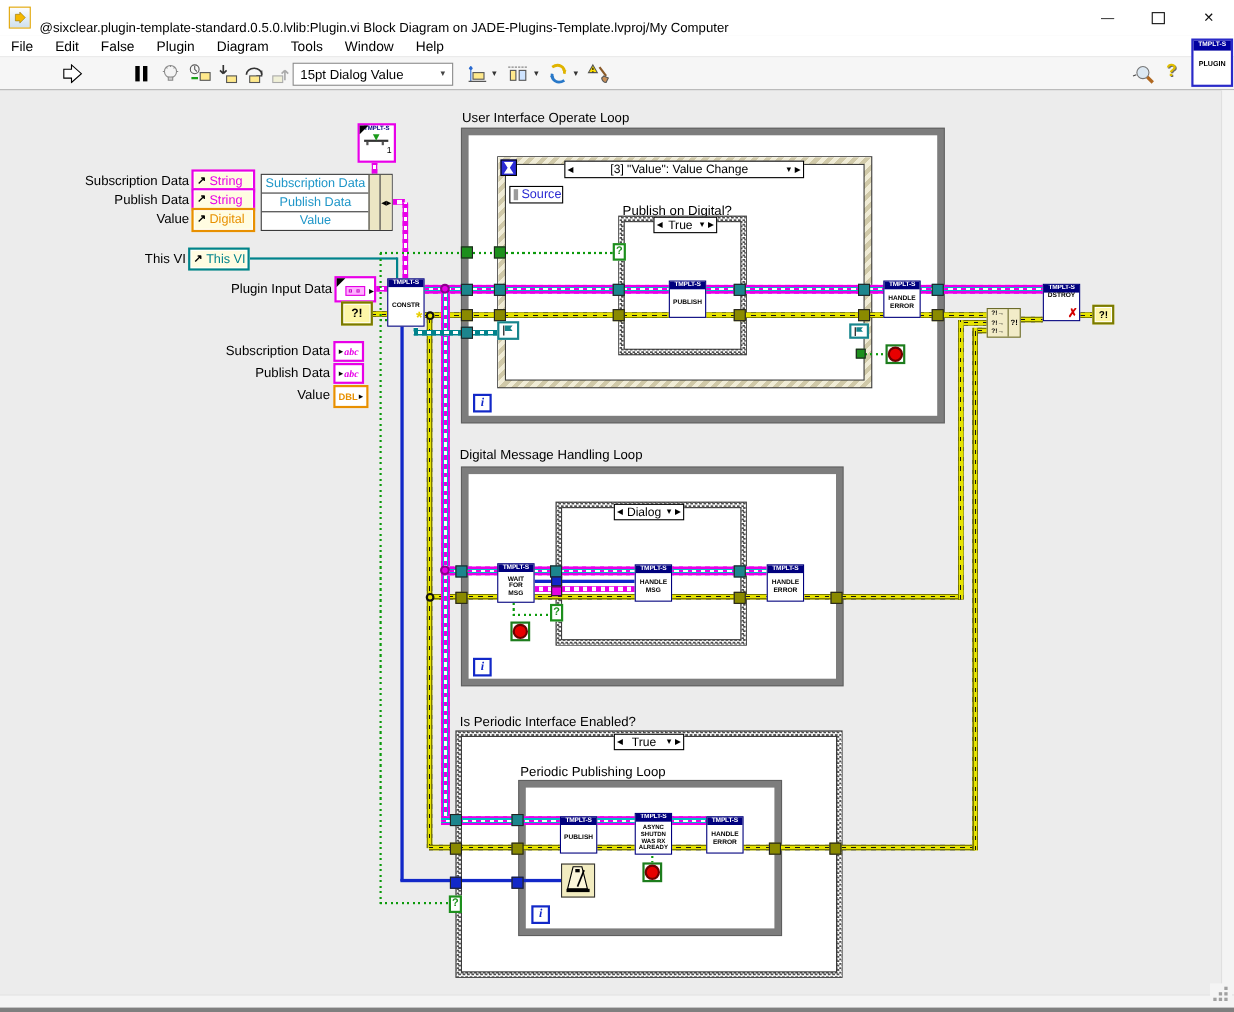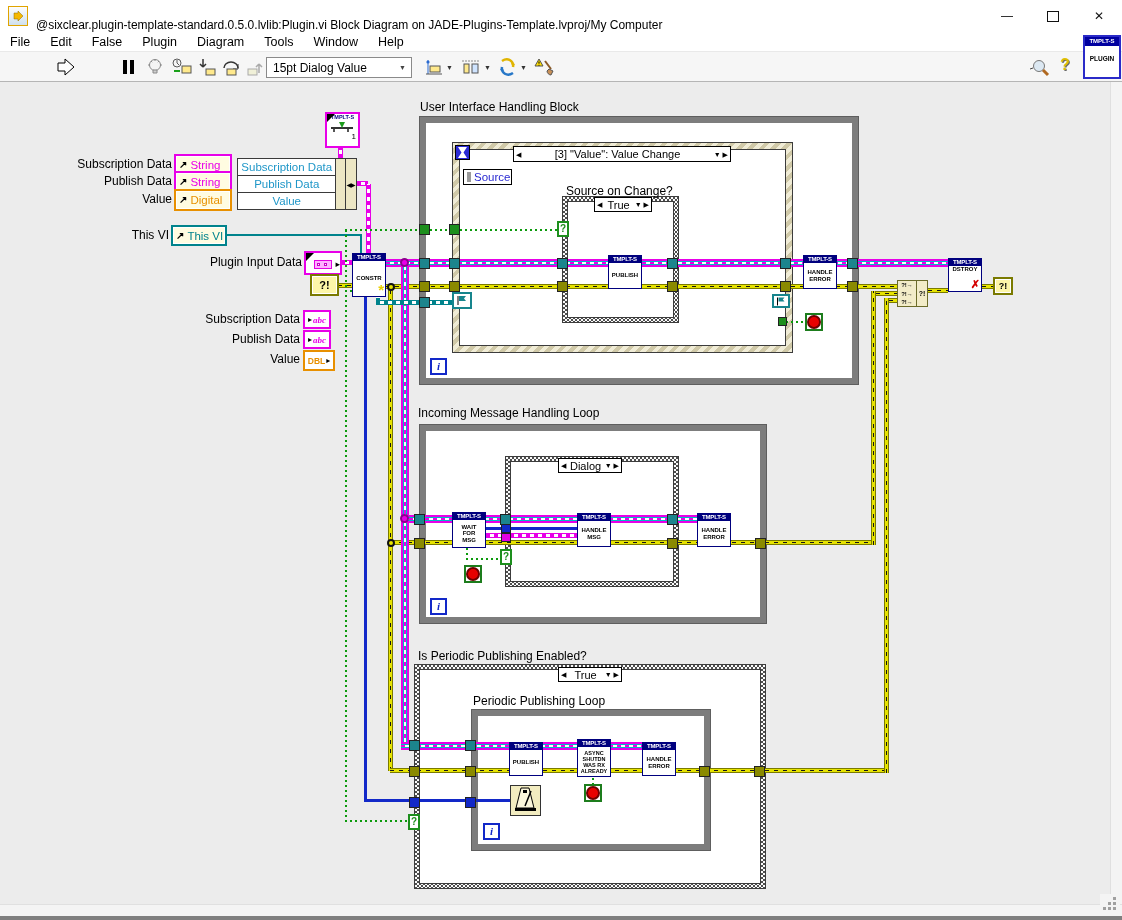--- a/index.html
+++ b/index.html
@@ -301,25 +301,25 @@
   <div class="a tun tun-e" style="left:755px;top:538px;width:11px;height:11px"></div>
   <div class="a tun tun-q" style="left:409px;top:740px;width:11px;height:11px"></div>
   <div class="a tun tun-e" style="left:409px;top:766px;width:11px;height:11px"></div>
   <div class="a tun tun-b" style="left:409px;top:797px;width:11px;height:11px"></div>
   <div class="a tun tun-q" style="left:465px;top:740px;width:11px;height:11px"></div>
   <div class="a tun tun-e" style="left:465px;top:766px;width:11px;height:11px"></div>
   <div class="a tun tun-b" style="left:465px;top:797px;width:11px;height:11px"></div>
   <div class="a tun tun-e" style="left:699px;top:766px;width:11px;height:11px"></div>
   <div class="a tun tun-e" style="left:754px;top:766px;width:11px;height:11px"></div>
 
-  <div class="a lbl" style="left:420px;top:101px">User Interface Handling Block</div>
-  <div class="a lbl" style="left:418px;top:407px">Incoming Message Handling Loop</div>
-  <div class="a lbl" style="left:418px;top:650px">Is Periodic Publishing Enabled?</div>
+  <div class="a lbl" style="left:420px;top:101px">User Interface Operate Loop</div>
+  <div class="a lbl" style="left:418px;top:407px">Digital Message Handling Loop</div>
+  <div class="a lbl" style="left:418px;top:650px">Is Periodic Interface Enabled?</div>
   <div class="a lbl" style="left:473px;top:695px">Periodic Publishing Loop</div>
-  <div class="a lbl" style="left:566px;top:185px">Source on Change?</div>
+  <div class="a lbl" style="left:566px;top:185px">Publish on Digital?</div>
 
   <div class="a selh" style="left:513px;top:146px;width:218px;height:16px">
     <span class="ar">◀</span>
     <span class="c">[3] "Value": Value Change</span>
     <span class="ar">▼</span>
     <span class="ar">▶</span>
   </div>
   <div class="a selh" style="left:594px;top:197px;width:58px;height:15px">
     <span class="ar">◀</span>
     <span class="c">True</span>

